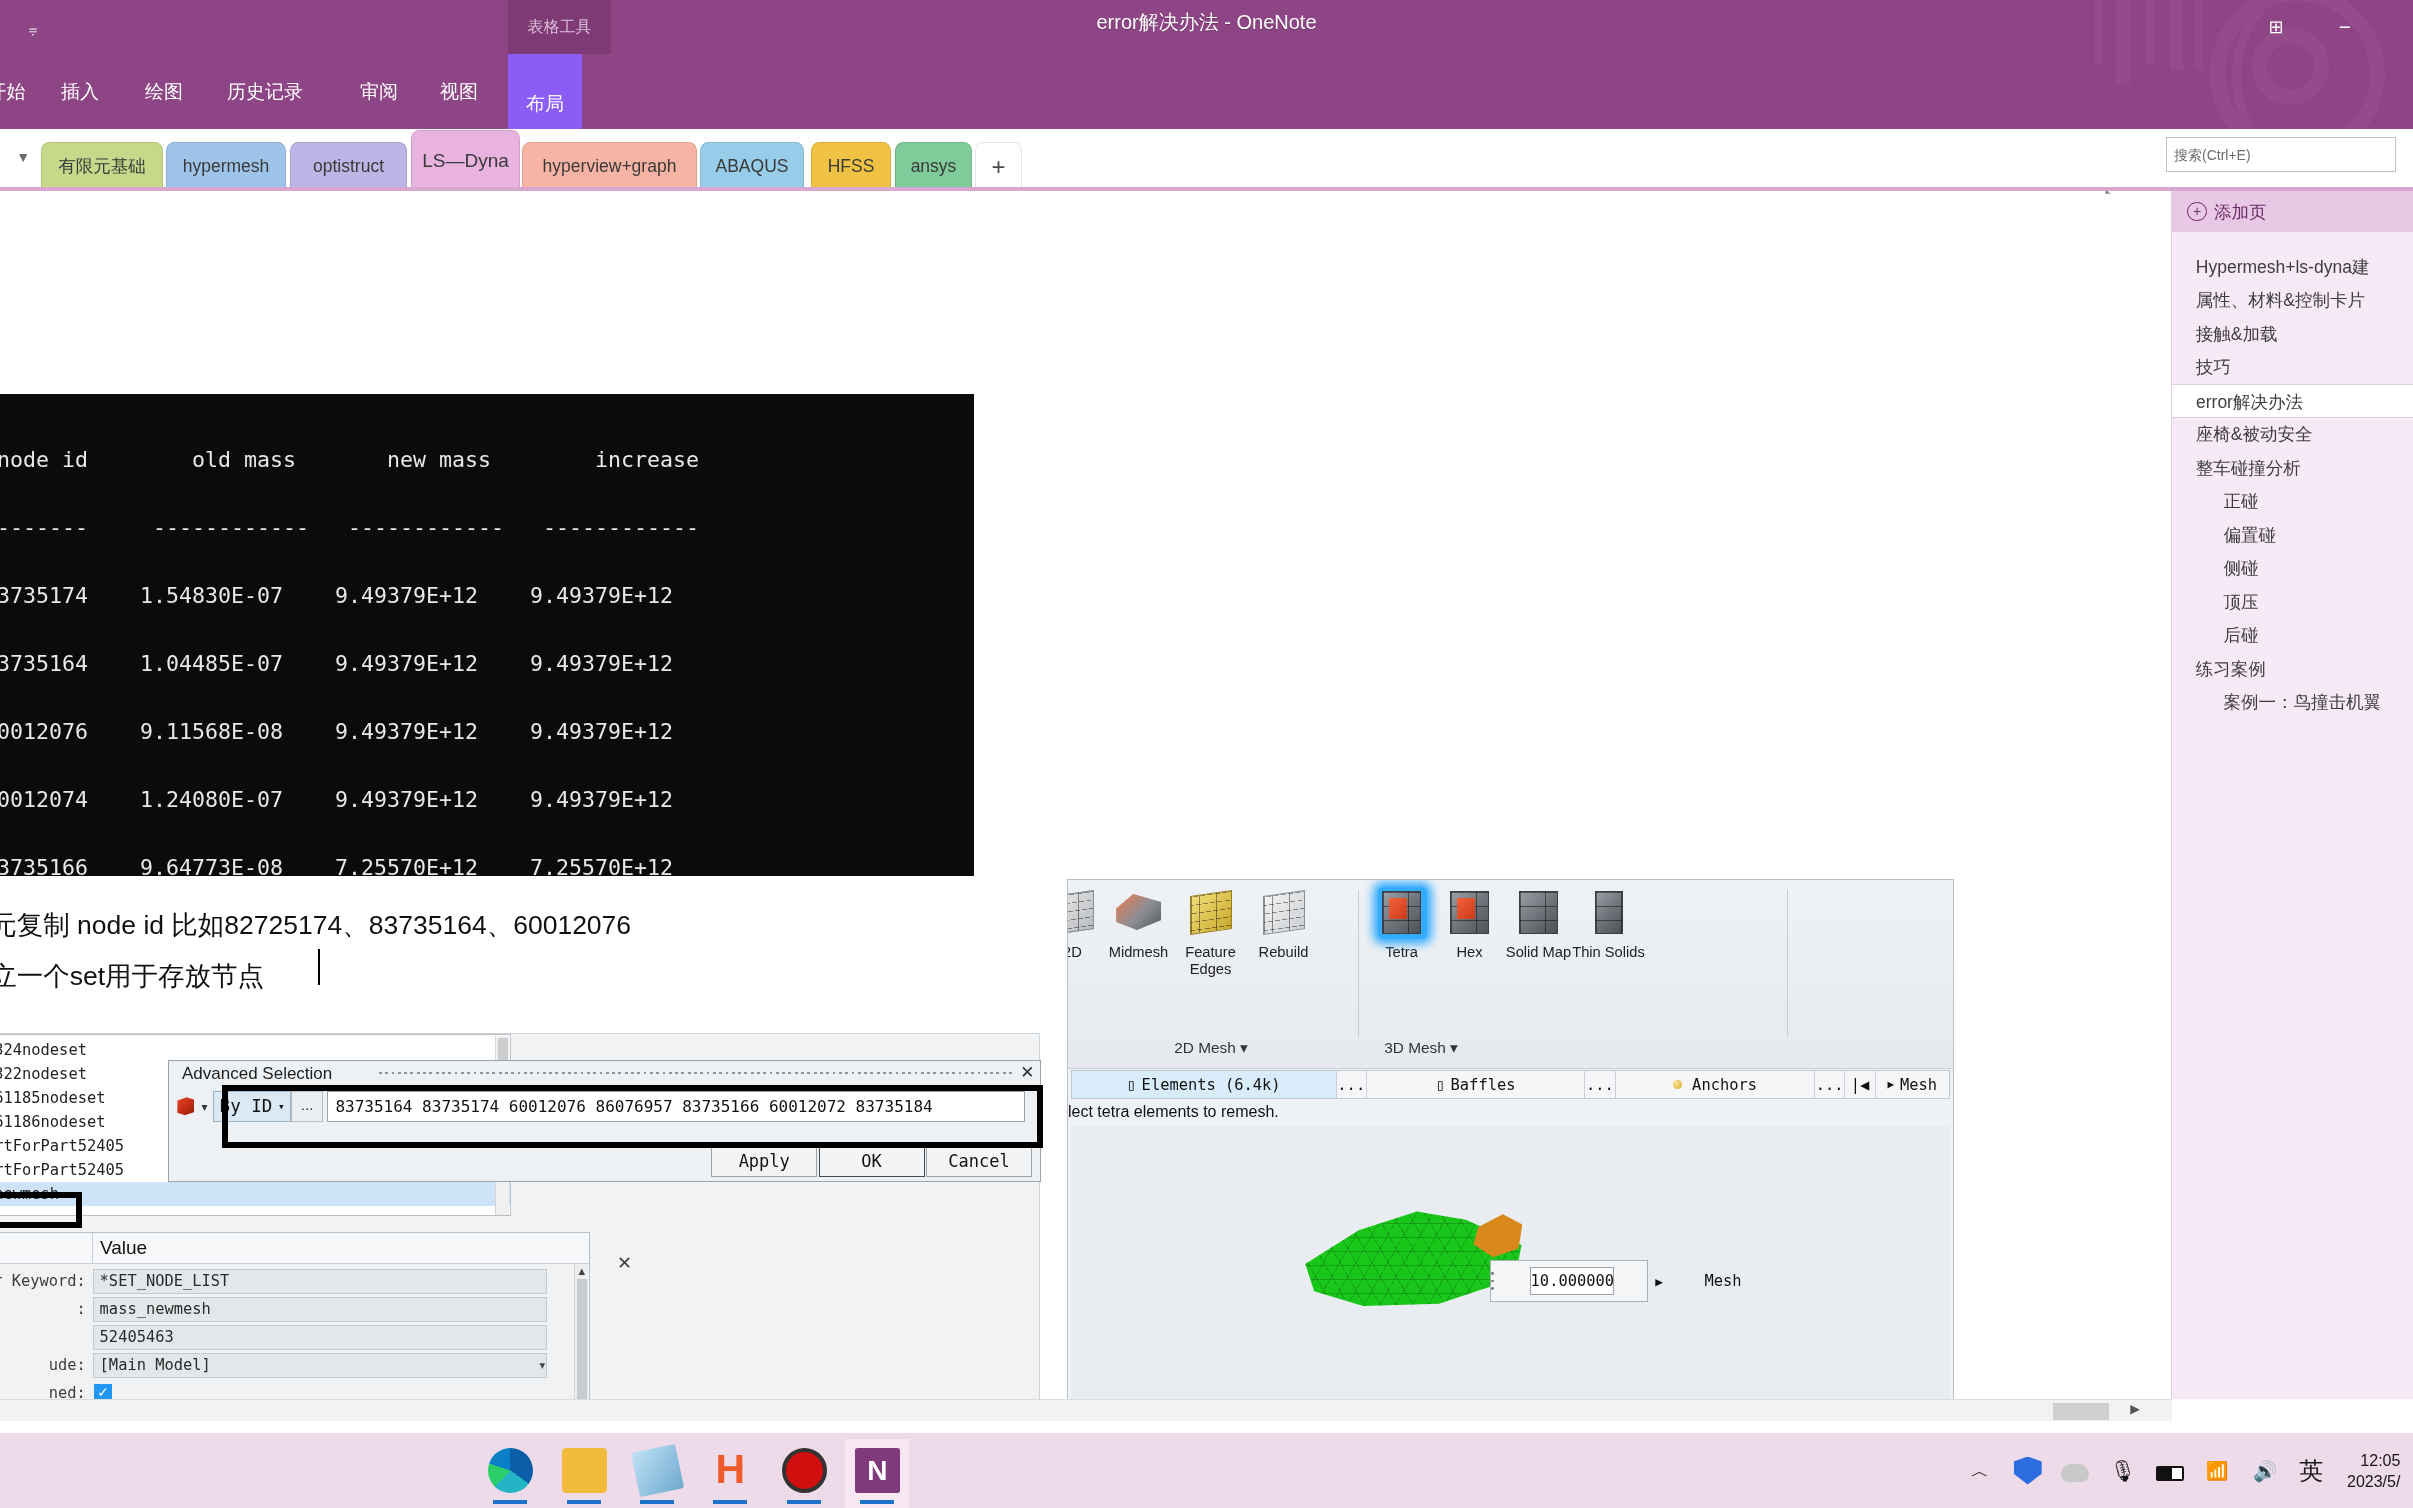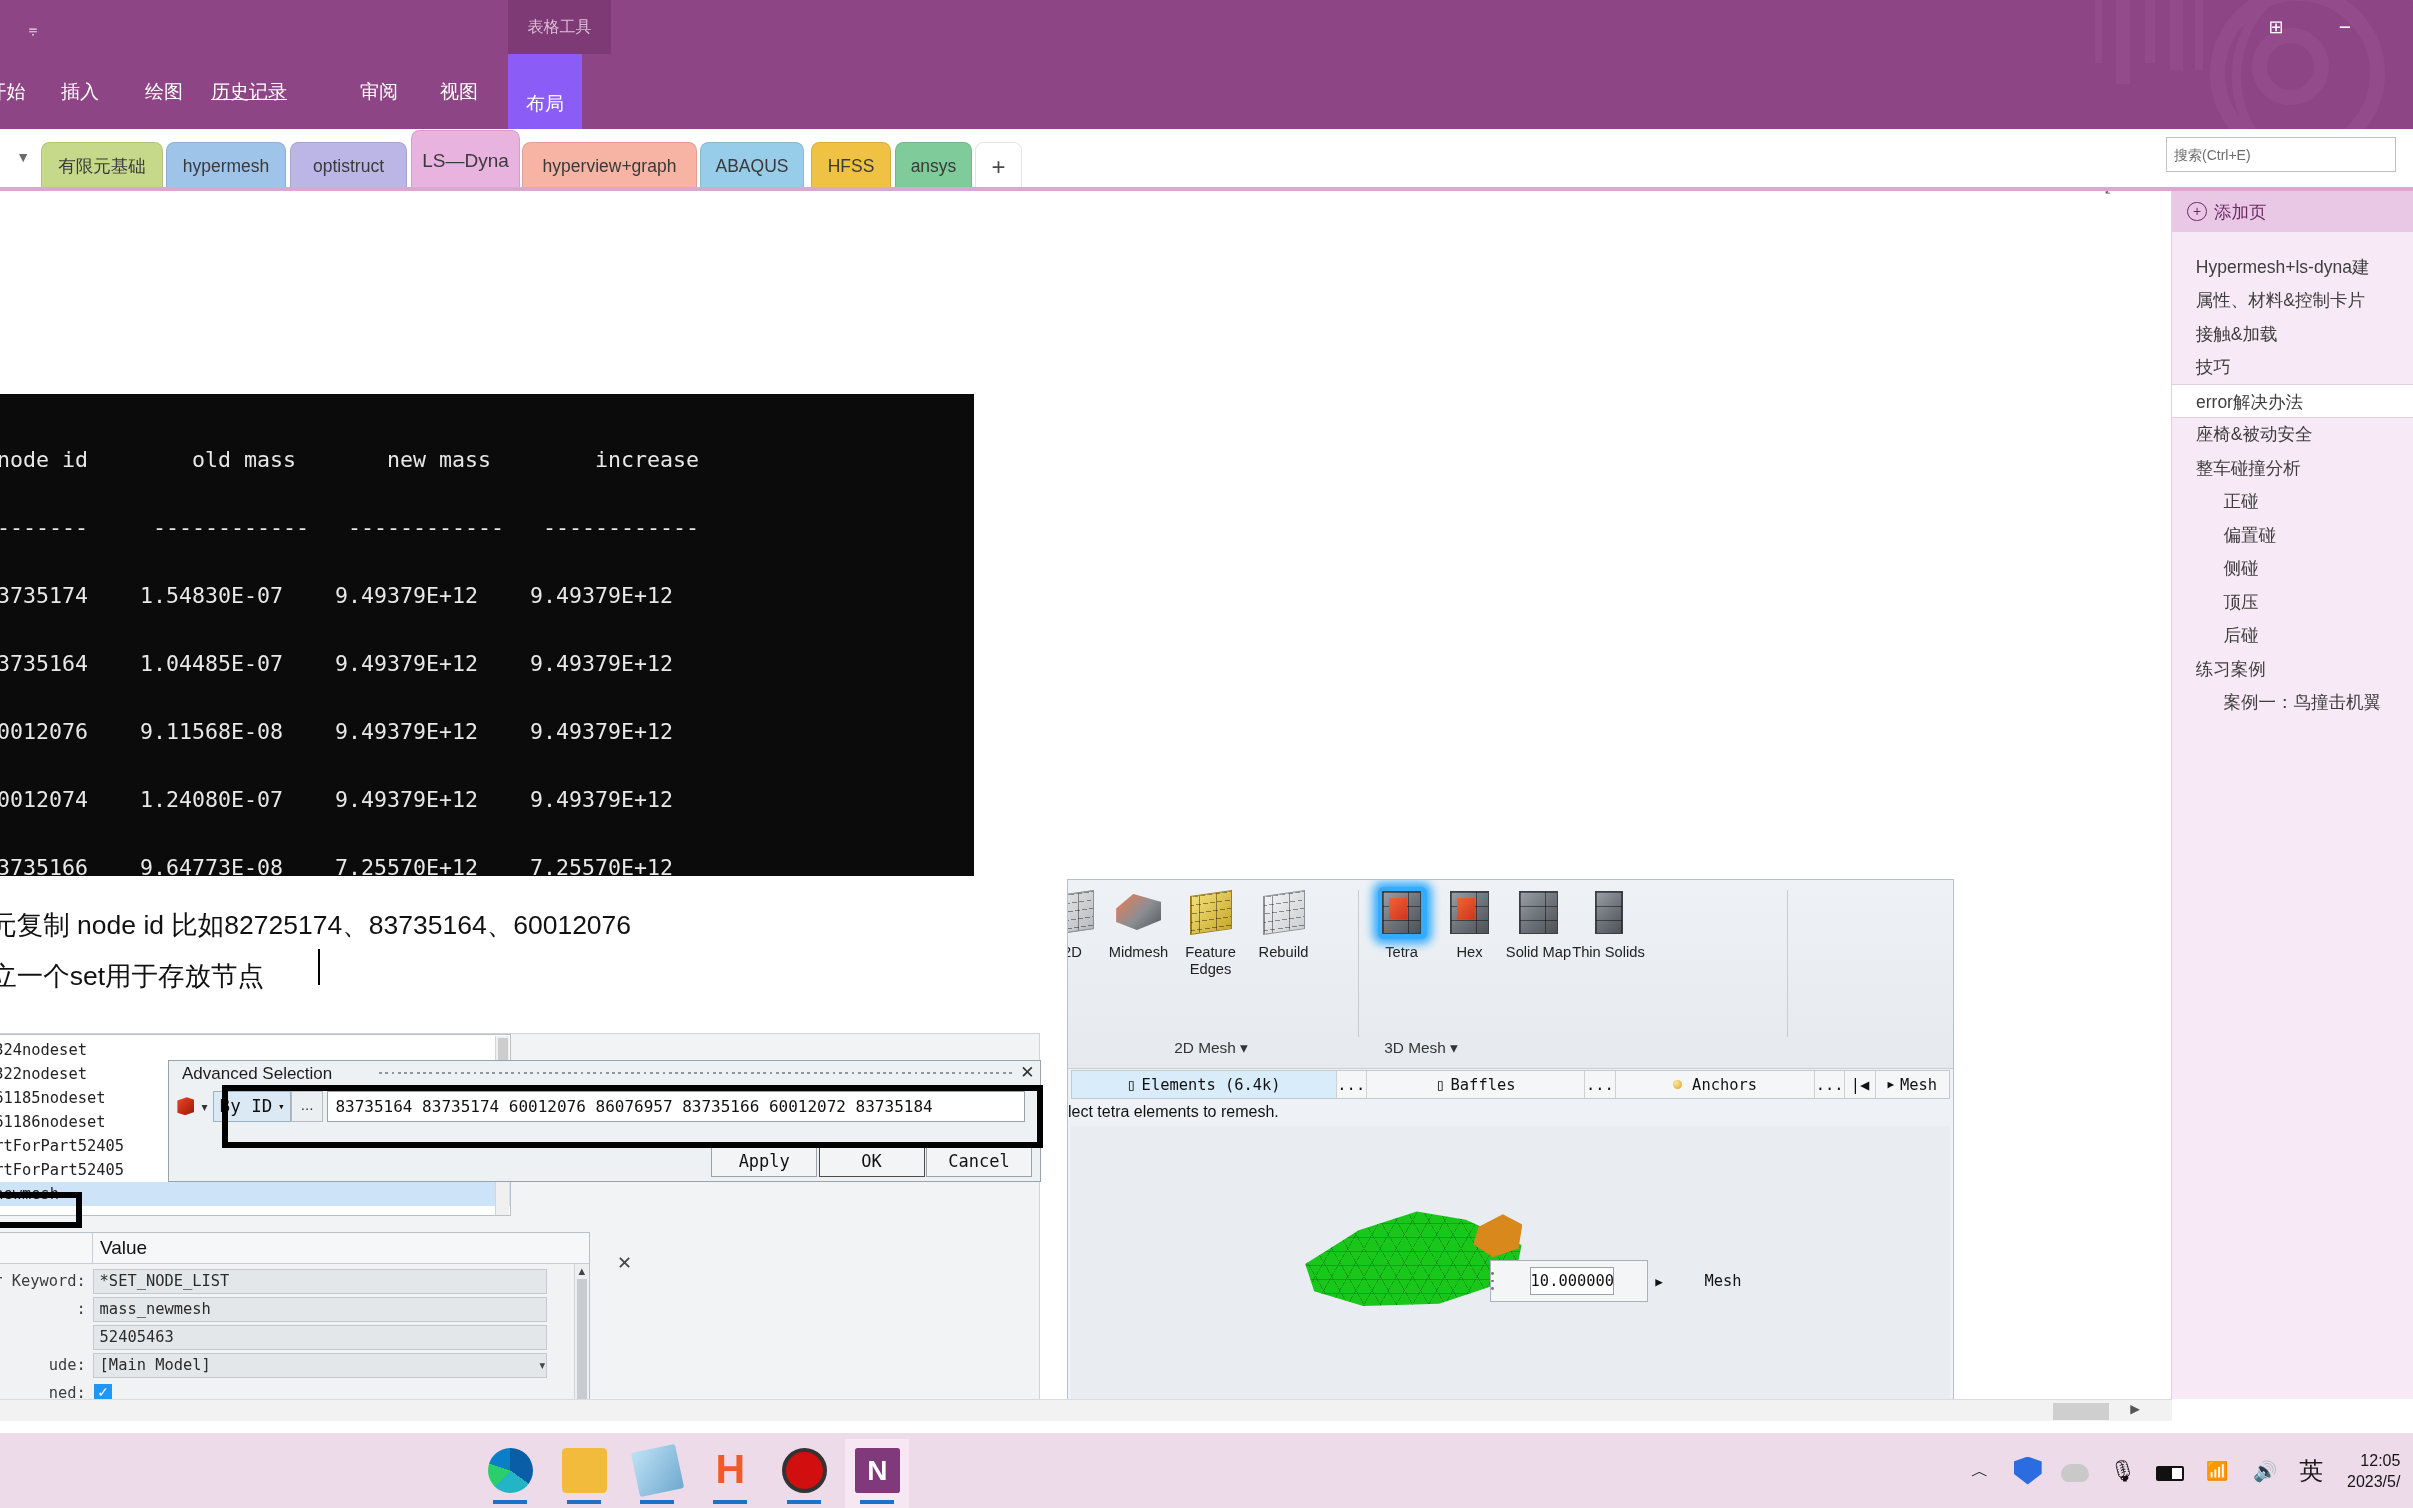--- a/index.html
+++ b/index.html
@@ -457,29 +457,30 @@
       <div class="bar" style="right:283px;top:0px;width:14px;height:140px;"></div>
       <div class="bar" style="right:311px;top:42px;width:7px;height:77px;"></div>
       <div class="bar" style="right:210px;top:49px;width:8.4px;height:77px;"></div>
       <div class="ring" style="right:-42px;top:21px;width:223px;height:223px;border-width:9.8px;"></div>
     </div>
 
     <div class="tb-qat">⩦</div>
 
     <div class="tb-table-tools">表格工具</div>
 
+    <div class="tb-title">error解决办法 - OneNote</div>
 
     <div class="tb-winbtn ribbondisp">⊞</div>
     <div class="tb-winbtn minimize">−</div>
 
     <div class="ribbontabs">
       <div class="rt" style="left:-12.6px;">开始</div>
       <div class="rt" style="left:61px;">插入</div>
       <div class="rt" style="left:145px;">绘图</div>
-      <div class="rt" style="left:211px;text-decoration:underline;">历史记录</div>
+      <div class="rt" style="left:227px;">历史记录</div>
       <div class="rt" style="left:360px;">审阅</div>
       <div class="rt" style="left:440px;">视图</div>
       <div class="rt active" style="left:508px;">布局</div>
     </div>
   </div>
 
   <div class="tabstrip">
     <div class="tabstrip-caret">▼</div>
 
     <div class="ntab" style="left:41px;width:122px;background:#c6d98a;">

